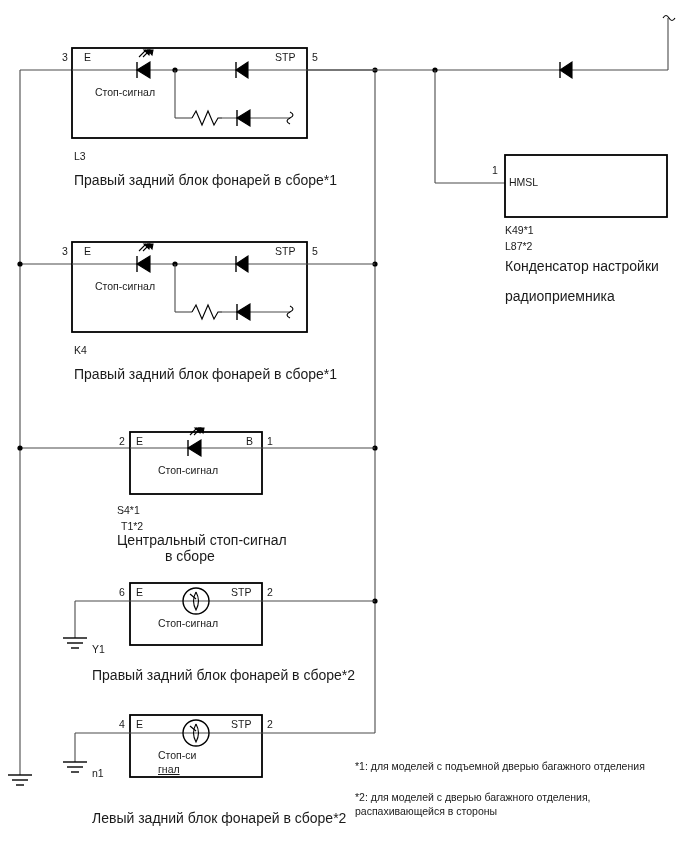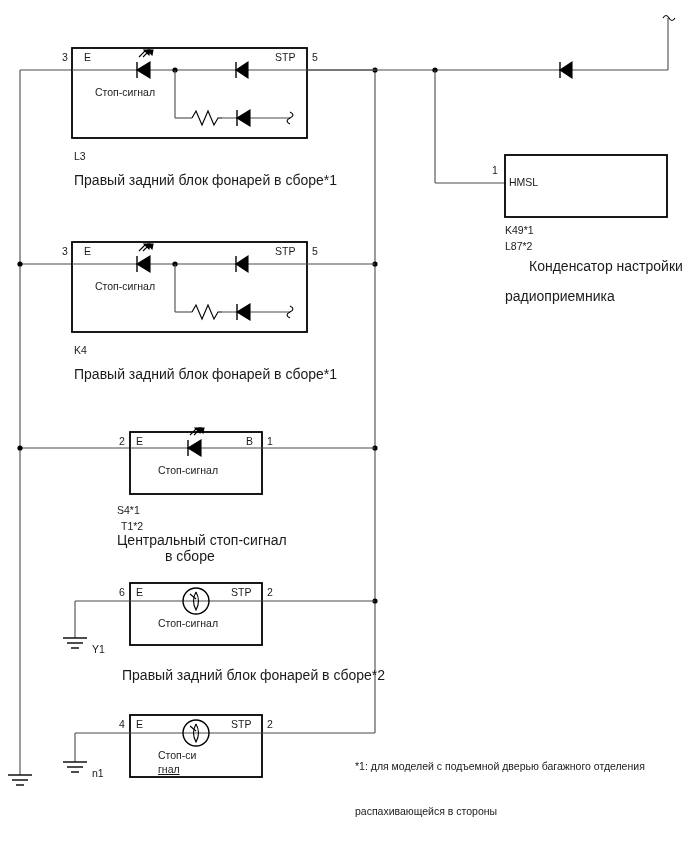--- a/index.html
+++ b/index.html
@@ -288,33 +288,35 @@
   <div class="txt t-code" style="left:121px; top:520px;">T1*2</div>
   <div class="txt t-desc" style="left:117px; top:532px;">Центральный стоп-сигнал</div>
   <div class="txt t-desc" style="left:117px; top:548px;padding-left:48px;">в сборе</div>
 
   <div class="txt t-pin" style="left:119px; top:586px;">6</div>
   <div class="txt t-port" style="left:136px; top:586px;">E</div>
   <div class="txt t-port" style="left:231px; top:586px;">STP</div>
   <div class="txt t-pin" style="left:267px; top:586px;">2</div>
   <div class="txt t-inner" style="left:158px; top:617px;">Стоп-сигнал</div>
   <div class="txt t-code" style="left:92px; top:643px;">Y1</div>
-  <div class="txt t-desc" style="left:92px; top:667px;margin-left:30px;">Правый задний блок фонарей в сборе*2</div>
+  <div class="txt t-desc" style="left:92px; top:667px;">Правый задний блок фонарей в сборе*2</div>
 
   <div class="txt t-pin" style="left:119px; top:718px;">4</div>
   <div class="txt t-port" style="left:136px; top:718px;">E</div>
   <div class="txt t-port" style="left:231px; top:718px;">STP</div>
   <div class="txt t-pin" style="left:267px; top:718px;">2</div>
   <div class="txt t-inner" style="left:158px; top:749px;">Стоп-си</div>
   <div class="txt t-inner" style="left:158px; top:763px;text-decoration:underline;">гнал</div>
   <div class="txt t-code" style="left:92px; top:767px;">n1</div>
+  <div class="txt t-desc" style="left:92px; top:810px;">Левый задний блок фонарей в сборе*2</div>
 
   <div class="txt t-pin" style="left:492px; top:164px;">1</div>
   <div class="txt t-inner" style="left:509px; top:176px;">HMSL</div>
   <div class="txt t-code" style="left:505px; top:224px;">K49*1</div>
   <div class="txt t-code" style="left:505px; top:240px;">L87*2</div>
-  <div class="txt t-desc" style="left:505px; top:258px;margin-left:24px;">Конденсатор настройки</div>
+  <div class="txt t-desc" style="left:505px; top:258px;">Конденсатор настройки</div>
   <div class="txt t-desc" style="left:505px; top:272px;margin-top:16px;">радиоприемника</div>
 
   <div class="txt t-note" style="left:355px; top:760px;">*1: для моделей с подъемной дверью багажного отделения</div>
+  <div class="txt t-note" style="left:355px; top:791px;">*2: для моделей с дверью багажного отделения,</div>
   <div class="txt t-note" style="left:355px; top:805px;">распахивающейся в стороны</div>
 
 </div>
 
 </body></html>

